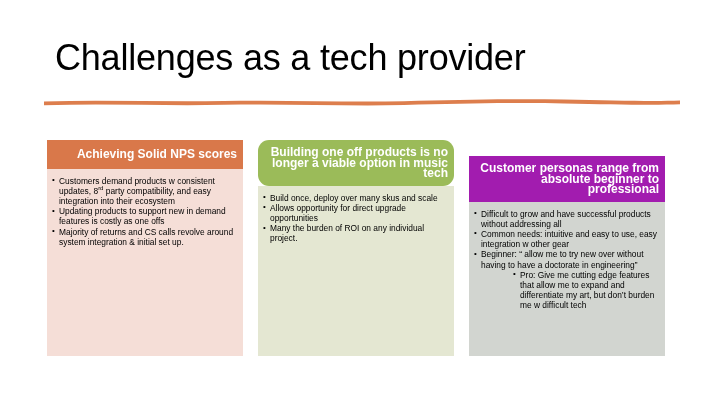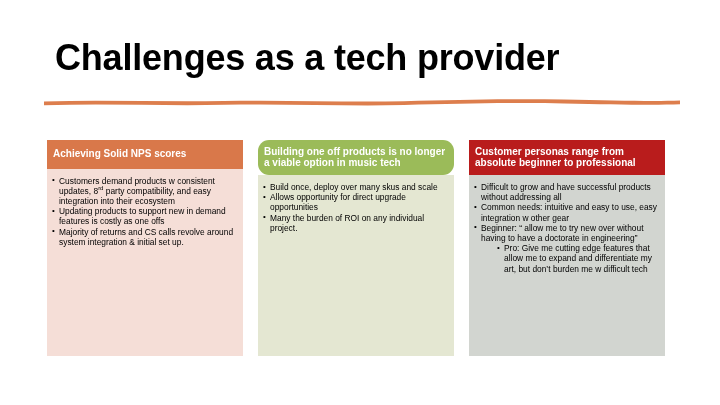--- a/index.html
+++ b/index.html
@@ -23,21 +23,21 @@
   }
 
   
   .slide-title {
     position: absolute;
     left: 55px;
     top: 36px;
     width: 620px;
     font-size: 36px;
     line-height: 44px;
-    font-weight: 700;
+    font-weight: 400;
     color: #000000;
     letter-spacing: -0.2px;
     white-space: nowrap;
   }
 
   
   .divider {
     position: absolute;
     left: 44px;
     top: 92px;
@@ -57,24 +57,24 @@
     gap: 15px;
   }
   .column {
     width: 196px;
     display: flex;
     flex-direction: column;
   }
 
   .col-header {
     color: #ffffff;
-    font-size: 10px;
+    font-size: 12px;
     line-height: 10.5px;
     font-weight: bold;
-    text-align: left;
+    text-align: right;
     padding: 7px 6px 7px 6px;
     box-sizing: border-box;
   }
   .col-header.h1 { padding-top: 9px; padding-bottom: 9px; }
 
   .col-body {
     flex: 1;
     box-sizing: border-box;
     padding: 7px 6px 6px 4px;
     overflow: hidden;
@@ -99,21 +99,21 @@
     position: absolute;
     left: 1px;
     top: -0.5px;
     font-size: 8px;
     line-height: 10.2px;
   }
   ul.bullets li.lvl2 {
     margin-left: 0;
   }
   ul.bullets li.lvl3 {
-    margin-left: 23px;
+    margin-left: 39px;
   }
   sup.ord {
     font-size: 6px;
     vertical-align: super;
     line-height: 0;
   }
 </style>
 </head>
 <body>
 
@@ -145,21 +145,21 @@
       <div class="col-body" style="background: rgb(228, 231, 210);">
         <ul class="bullets">
           <li class="lvl2">Build once, deploy over many skus and scale</li>
           <li class="lvl2">Allows opportunity for direct upgrade opportunities</li>
           <li class="lvl2">Many the burden of ROI on any individual project.</li>
         </ul>
       </div>
     </div>
 
     <div class="column">
-      <div class="col-header" style="background: #b91c1c;">Customer personas range from absolute beginner to professional</div>
+      <div class="col-header" style="background: #a21caf; margin-top: 16px;">Customer personas range from absolute beginner to professional</div>
       <div class="col-body" style="background: rgb(210, 213, 208);">
         <ul class="bullets">
           <li class="lvl1">Difficult to grow and have successful products without addressing all</li>
           <li class="lvl1">Common needs:  intuitive and easy to use, easy integration w other gear</li>
           <li class="lvl2">Beginner: “ allow me to try new over without having to have a doctorate in engineering”</li>
           <li class="lvl3">Pro: Give me cutting edge features that allow me to expand and differentiate my art, but don’t burden me w difficult tech</li>
         </ul>
       </div>
     </div>
 

